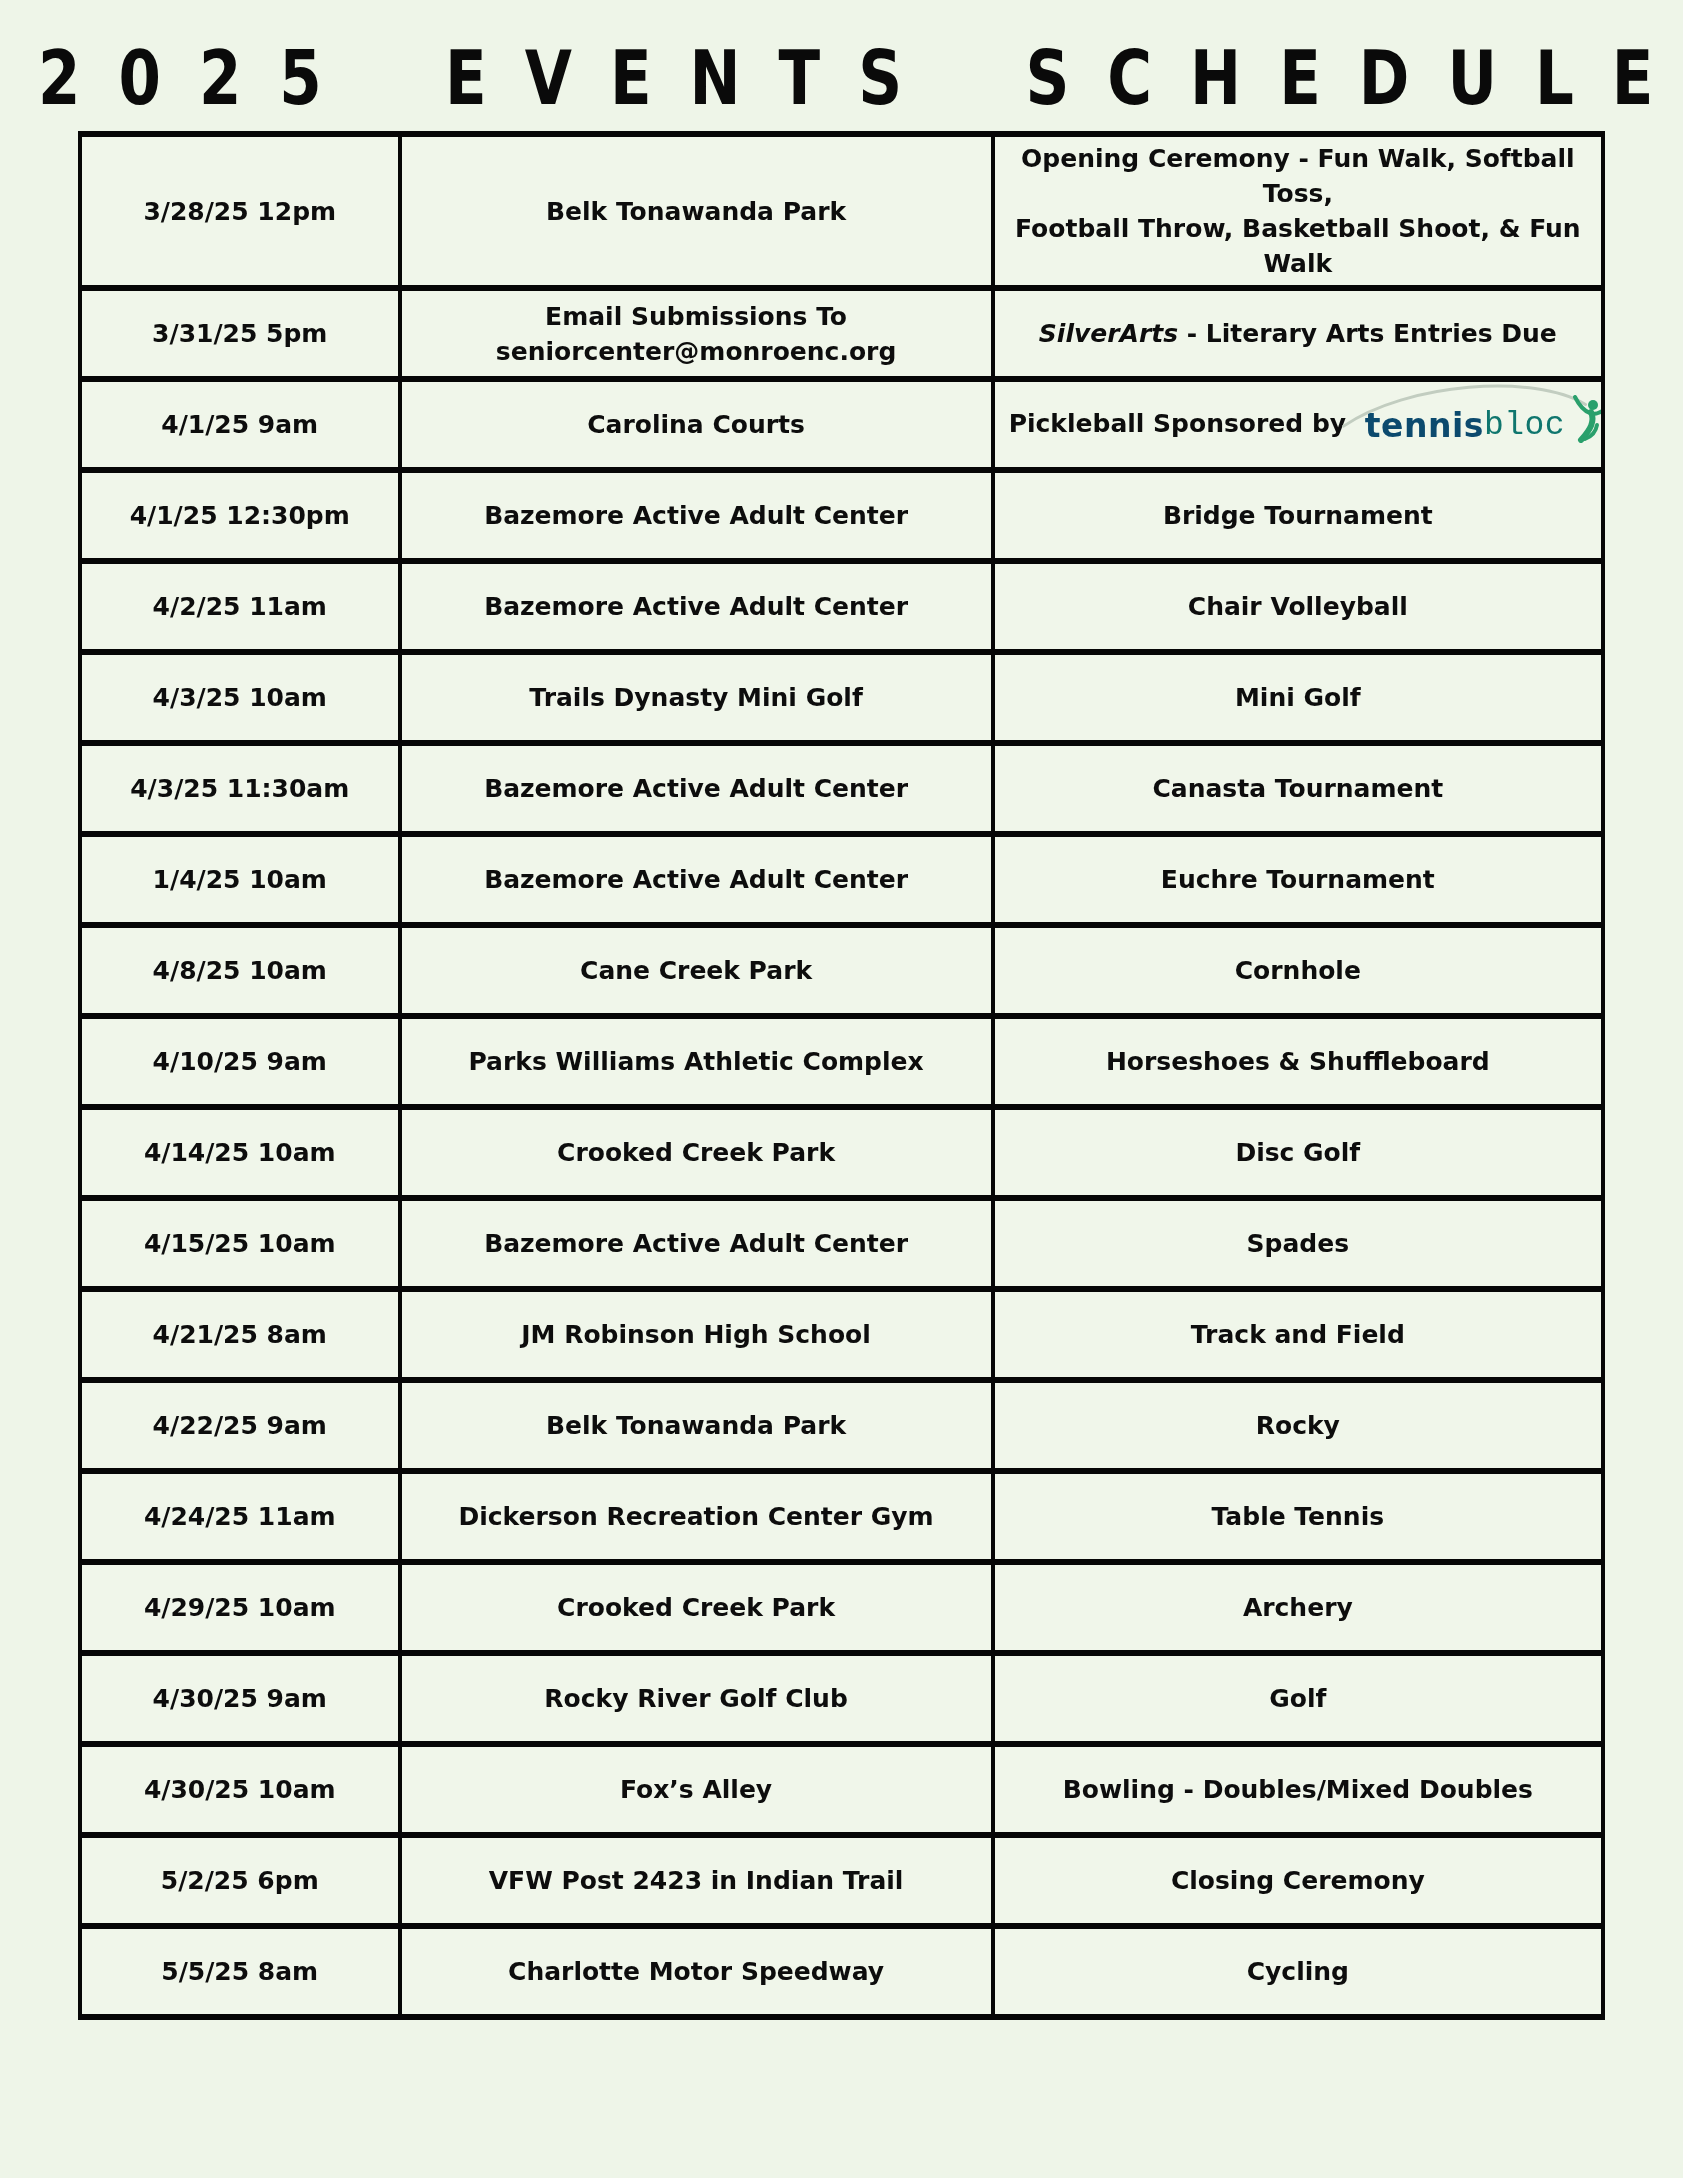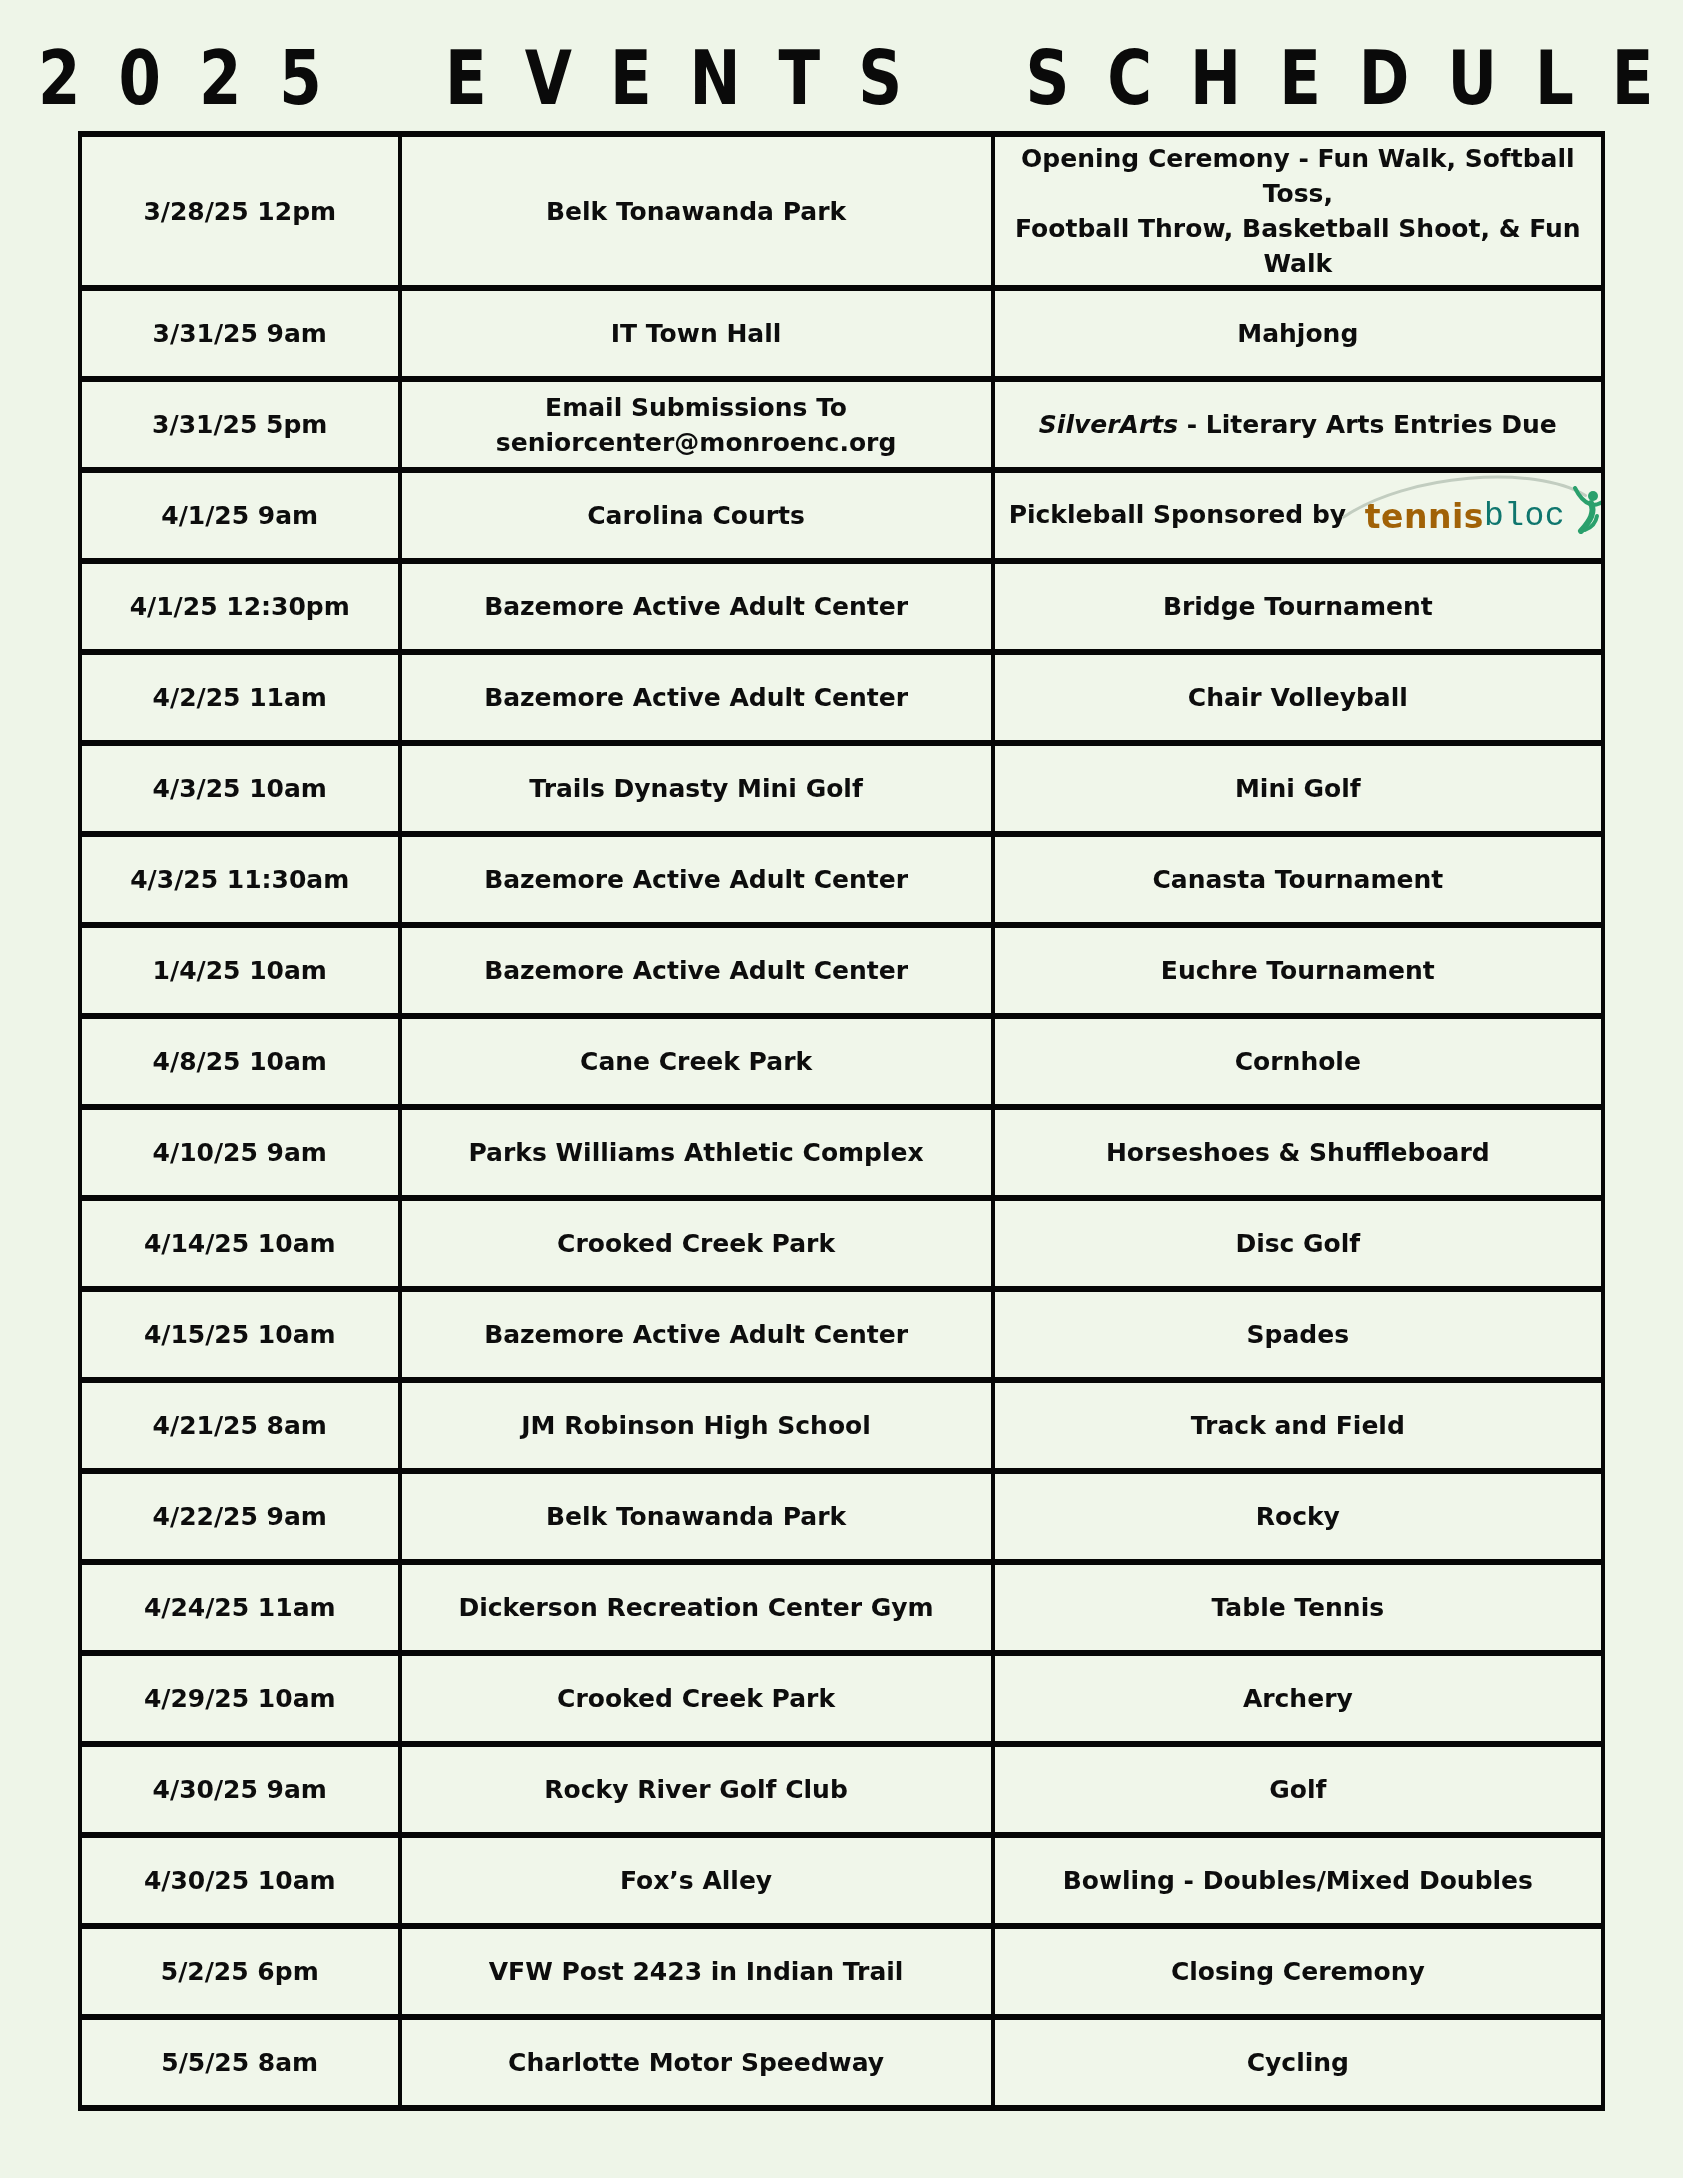--- a/index.html
+++ b/index.html
@@ -85,39 +85,34 @@
   <h1 class="title">2025 EVENTS SCHEDULE</h1>
   <table class="schedule">
     <tbody id="rows">
   <tr>
     <td class="c-date">3/28/25 12pm</td>
     <td class="c-loc">Belk Tonawanda Park</td>
     <td class="c-event">Opening Ceremony - Fun Walk, Softball Toss,
 Football Throw, Basketball Shoot, &amp; Fun Walk</td>
   </tr>
 
-  <tr>
-    <td class="c-date">3/31/25 9am</td>
-    <td class="c-loc">IT Town Hall</td>
-    <td class="c-event">Mahjong</td>
-  </tr>
 
   <tr>
     <td class="c-date">3/31/25 5pm</td>
     <td class="c-loc">Email Submissions To
 seniorcenter@monroenc.org</td>
     <td class="c-event"><span class="ev-italic">SilverArts</span> - Literary Arts Entries Due</td>
   </tr>
 
   <tr>
     <td class="c-date">4/1/25 9am</td>
     <td class="c-loc">Carolina Courts</td>
     <td class="c-event" style="white-space: nowrap;">Pickleball Sponsored by <span class="tb-logo"><svg class="tb-swoosh" width="265" height="59" viewBox="0 0 268 60">
                 <path d="M6 52 C 70 8, 200 -2, 252 30" fill="none" stroke="#c2cdc0" stroke-width="3" stroke-linecap="round"></path>
-              </svg><span class="tb-word tb-part1" style="color: #a16207;">tennis</span><span class="tb-word tb-part2" style="color: #0f766e; font-family: Liberation Mono, monospace;">bloc</span><svg class="tb-figure-icon" width="42" height="48" viewBox="0 0 42 48">
+              </svg><span class="tb-word tb-part1" style="color: #0c4a6e;">tennis</span><span class="tb-word tb-part2" style="color: #0f766e; font-family: Liberation Mono, monospace;">bloc</span><svg class="tb-figure-icon" width="42" height="48" viewBox="0 0 42 48">
                 <circle cx="26" cy="10" r="5" fill="#2aa06c"></circle>
                 <path d="M8 2 C 13 12, 17 16, 23 18" fill="none" stroke="#2aa06c" stroke-width="4" stroke-linecap="round"></path>
                 <path d="M39 13 C 34 18, 30 19, 25 19" fill="none" stroke="#2aa06c" stroke-width="4" stroke-linecap="round"></path>
                 <path d="M24 17 C 28 26, 24 34, 14 45" fill="none" stroke="#2aa06c" stroke-width="6" stroke-linecap="round"></path>
                 <path d="M18 44 C 26 41, 29 36, 30 30" fill="none" stroke="#2aa06c" stroke-width="4" stroke-linecap="round"></path>
               </svg></span></td>
   </tr>
 
   <tr>
     <td class="c-date">4/1/25 12:30pm</td>

